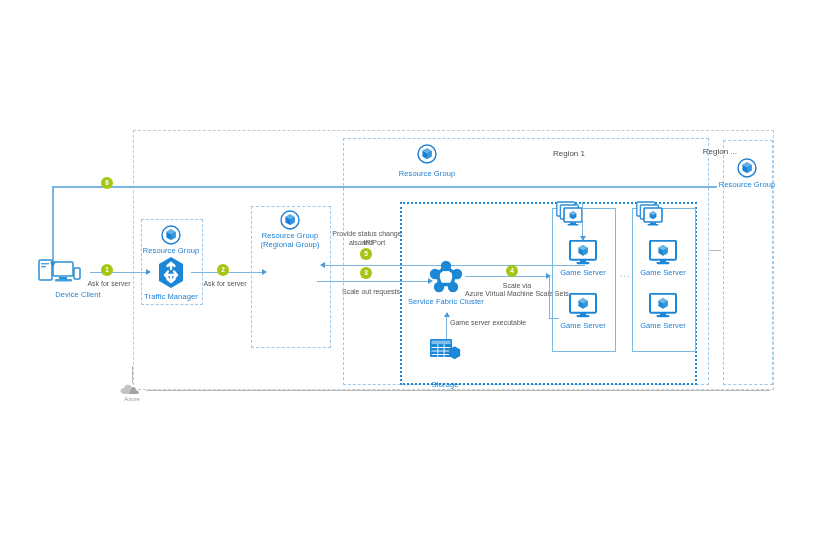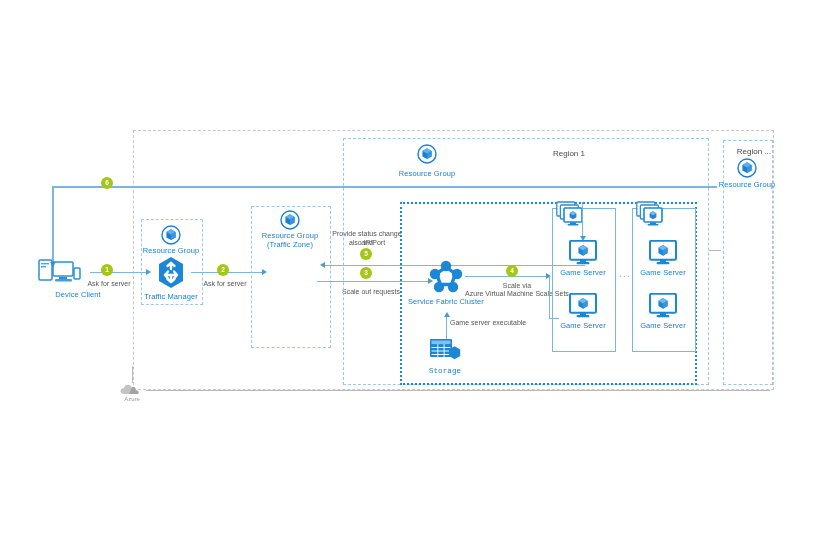--- a/index.html
+++ b/index.html
@@ -214,21 +214,21 @@
   <div class="abs frame-dash-blue" style="left:251px; top:206px; width:78px; height:140px;"></div>
   <div class="abs" style="left:280px; top:210px; width:20px; height:20px;">
     <svg class="icon" width="20" height="20" viewBox="0 0 20 20">
       <circle cx="10" cy="10" r="9" fill="none" stroke="#1a7fd4" stroke-width="1.4"></circle>
       <path d="M10 4.2 L14.6 6.9 L14.6 12.4 L10 15.1 L5.4 12.4 L5.4 6.9 Z" fill="#1a7fd4"></path>
       <path d="M10 4.2 L14.6 6.9 L10 9.6 L5.4 6.9 Z" fill="#5fb1e8"></path>
       <path d="M10 9.6 L14.6 6.9 L14.6 12.4 L10 15.1 Z" fill="#3596dd"></path>
     </svg>
   </div>
   <div class="abs lbl" style="left:250px; top:231px; width:80px;">Resource Group</div>
-  <div class="abs lbl" style="left:250px; top:240px; width:80px;">(Traffic Zone)</div>
+  <div class="abs lbl" style="left:250px; top:240px; width:80px;">(Regional Group)</div>
 
 
   <div class="abs line-h" style="left:325px; top:265px; width:260px;"></div>
   <div class="abs arrow-l" style="left:320px; top:262px;"></div>
   <div class="abs lbl-dark wrap" style="left:330px; top:229px; width:74px;">Provide status change and</div>
   <div class="abs lbl-dark wrap" style="left:330px; top:238px; width:74px;">also IP/Port</div>
   <div class="abs badge" style="left:360px; top:248px;">5</div>
 
   <div class="abs line-h" style="left:317px; top:281px; width:113px;"></div>
   <div class="abs arrow-r" style="left:428px; top:278px;"></div>
@@ -273,21 +273,21 @@
       <g stroke="#ffffff" stroke-width="0.9">
         <line x1="2.5" y1="10.5" x2="21.5" y2="10.5"></line>
         <line x1="2.5" y1="14" x2="21.5" y2="14"></line>
         <line x1="2.5" y1="17.5" x2="21.5" y2="17.5"></line>
         <line x1="8.8" y1="7.1" x2="8.8" y2="20"></line>
         <line x1="15.1" y1="7.1" x2="15.1" y2="20"></line>
       </g>
       <path d="M20 12.5 L25.6 9.3 L31.2 12.5 L31.2 19 L25.6 22.2 L20 19 Z" fill="#1b87d6"></path>
     </svg>
   </div>
-  <div class="abs lbl" style="left:414px; top:367px; width:62px;font-family:Liberation Mono, monospace;">Storage</div>
+  <div class="abs lbl" style="left:414px; top:380px; width:62px;">Storage</div>
 
   <div class="abs line-h" style="left:465px; top:276px; width:83px;"></div>
   <div class="abs arrow-r" style="left:546px; top:273px;"></div>
   <div class="abs badge" style="left:506px; top:265px;">4</div>
   <div class="abs lbl-dark" style="left:472px; top:281px; width:90px;">Scale via</div>
   <div class="abs lbl-dark" style="left:462px; top:289px; width:110px;">Azure Virtual Machine Scale Sets</div>
 
   <div class="abs line-v" style="left:549px; top:276px; height:42px;"></div>
   <div class="abs line-h" style="left:549px; top:318px; width:10px;"></div>
 
@@ -366,21 +366,21 @@
       <path d="M15 5 L19.6 7.7 L19.6 13 L15 15.7 L10.4 13 L10.4 7.7 Z" fill="#1b87d6"></path>
       <path d="M15 5 L19.6 7.7 L15 10.4 L10.4 7.7 Z" fill="#6fb9ea"></path>
       <path d="M15 10.4 L19.6 7.7 L19.6 13 L15 15.7 Z" fill="#3596dd"></path>
       <rect x="12" y="20" width="6" height="2" fill="#1b87d6"></rect>
       <rect x="8.5" y="22" width="13" height="2.2" rx="1.1" fill="#1b87d6"></rect>
     </svg>
   </div>
   <div class="abs lbl" style="left:631px; top:321px; width:64px;">Game Server</div>
 
   <div class="abs frame-dash-blue" style="left:723px; top:140px; width:48px; height:243px;"></div>
-  <div class="abs lbl-region" style="left:723px; top:147px; width:48px;">Region ...</div>
+  <div class="abs lbl-region" style="left:689px; top:147px; width:48px;">Region ...</div>
   <div class="abs" style="left:737px; top:158px; width:20px; height:20px;">
     <svg class="icon" width="20" height="20" viewBox="0 0 20 20">
       <circle cx="10" cy="10" r="9" fill="none" stroke="#1a7fd4" stroke-width="1.4"></circle>
       <path d="M10 4.2 L14.6 6.9 L14.6 12.4 L10 15.1 L5.4 12.4 L5.4 6.9 Z" fill="#1a7fd4"></path>
       <path d="M10 4.2 L14.6 6.9 L10 9.6 L5.4 6.9 Z" fill="#5fb1e8"></path>
       <path d="M10 9.6 L14.6 6.9 L14.6 12.4 L10 15.1 Z" fill="#3596dd"></path>
     </svg>
   </div>
   <div class="abs lbl" style="left:712px; top:180px; width:70px;">Resource Group</div>
 

